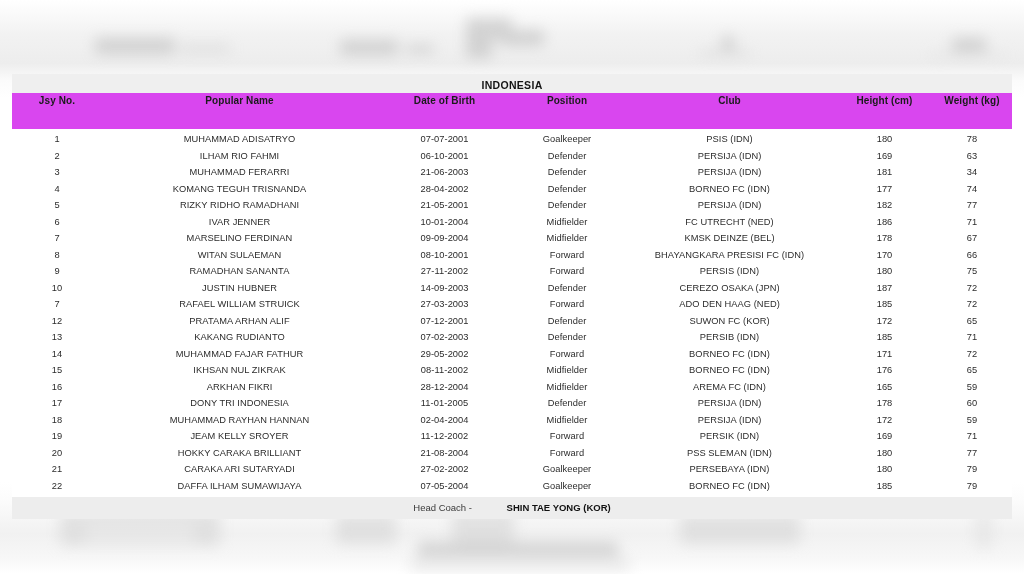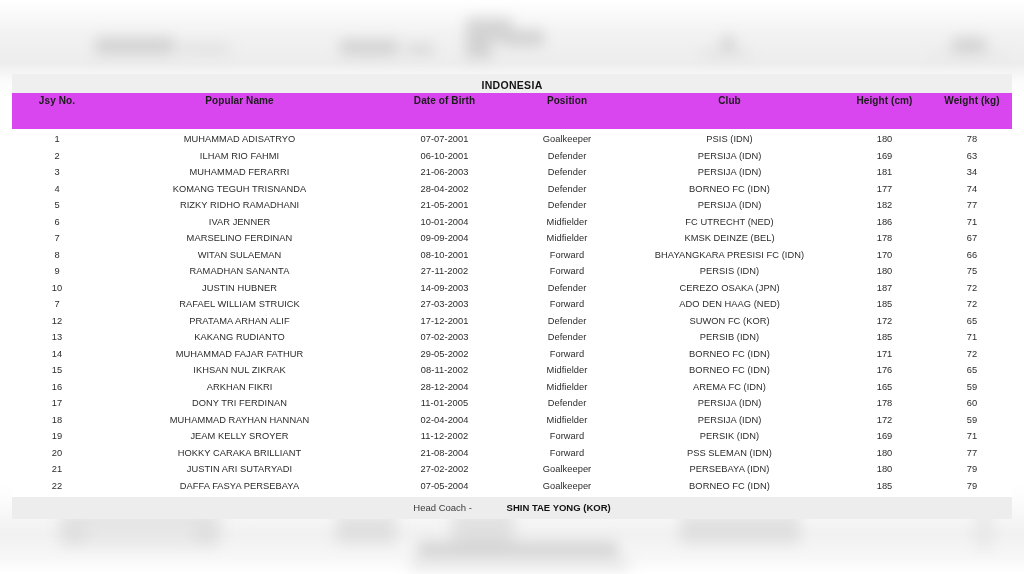--- a/index.html
+++ b/index.html
@@ -292,21 +292,21 @@
             <td class="cell-center">RAFAEL WILLIAM STRUICK</td>
             <td class="cell-center">27-03-2003</td>
             <td class="cell-center">Forward</td>
             <td class="cell-center">ADO DEN HAAG (NED)</td>
             <td class="cell-center">185</td>
             <td class="cell-center">72</td>
           </tr>
           <tr>
             <td class="cell-center">12</td>
             <td class="cell-center">PRATAMA ARHAN ALIF</td>
-            <td class="cell-center">17-12-2001</td>
+            <td class="cell-center">07-12-2001</td>
             <td class="cell-center">Defender</td>
             <td class="cell-center">SUWON FC (KOR)</td>
             <td class="cell-center">172</td>
             <td class="cell-center">65</td>
           </tr>
           <tr>
             <td class="cell-center">13</td>
             <td class="cell-center">KAKANG RUDIANTO</td>
             <td class="cell-center">07-02-2003</td>
             <td class="cell-center">Defender</td>
@@ -336,21 +336,21 @@
             <td class="cell-center">16</td>
             <td class="cell-center">ARKHAN FIKRI</td>
             <td class="cell-center">28-12-2004</td>
             <td class="cell-center">Midfielder</td>
             <td class="cell-center">AREMA FC (IDN)</td>
             <td class="cell-center">165</td>
             <td class="cell-center">59</td>
           </tr>
           <tr>
             <td class="cell-center">17</td>
-            <td class="cell-center">DONY TRI FERDINAN</td>
+            <td class="cell-center">DONY TRI INDONESIA</td>
             <td class="cell-center">11-01-2005</td>
             <td class="cell-center">Defender</td>
             <td class="cell-center">PERSIJA (IDN)</td>
             <td class="cell-center">178</td>
             <td class="cell-center">60</td>
           </tr>
           <tr>
             <td class="cell-center">18</td>
             <td class="cell-center">MUHAMMAD RAYHAN HANNAN</td>
             <td class="cell-center">02-04-2004</td>
@@ -372,30 +372,30 @@
             <td class="cell-center">20</td>
             <td class="cell-center">HOKKY CARAKA BRILLIANT</td>
             <td class="cell-center">21-08-2004</td>
             <td class="cell-center">Forward</td>
             <td class="cell-center">PSS SLEMAN (IDN)</td>
             <td class="cell-center">180</td>
             <td class="cell-center">77</td>
           </tr>
           <tr>
             <td class="cell-center">21</td>
-            <td class="cell-center">JUSTIN ARI SUTARYADI</td>
+            <td class="cell-center">CARAKA ARI SUTARYADI</td>
             <td class="cell-center">27-02-2002</td>
             <td class="cell-center">Goalkeeper</td>
             <td class="cell-center">PERSEBAYA (IDN)</td>
             <td class="cell-center">180</td>
             <td class="cell-center">79</td>
           </tr>
           <tr>
             <td class="cell-center">22</td>
-            <td class="cell-center">DAFFA FASYA PERSEBAYA</td>
+            <td class="cell-center">DAFFA ILHAM SUMAWIJAYA</td>
             <td class="cell-center">07-05-2004</td>
             <td class="cell-center">Goalkeeper</td>
             <td class="cell-center">BORNEO FC (IDN)</td>
             <td class="cell-center">185</td>
             <td class="cell-center">79</td>
           </tr>
         </tbody>
     </table>
   </div>
 

